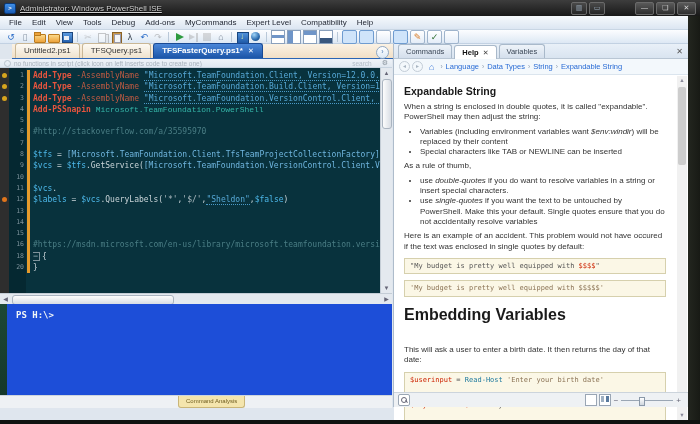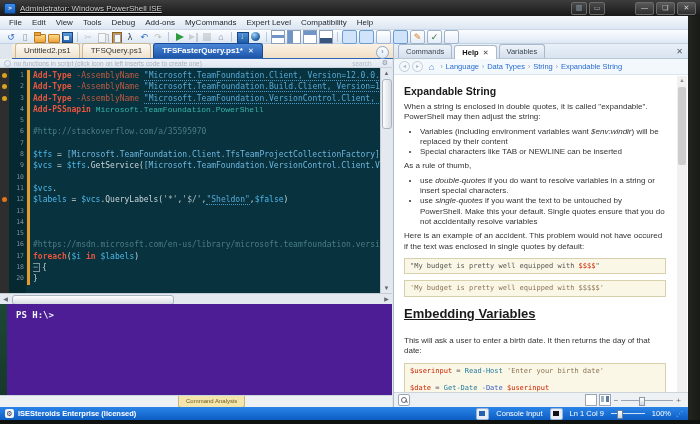--- a/index.html
+++ b/index.html
@@ -100,21 +100,21 @@
   .ed-vscroll{position:absolute;right:0;top:0;width:11px;height:100%;background:#e4e9ef;border-left:1px solid #c4cdd6;}
   .ed-vscroll .arr{position:absolute;left:0;width:11px;height:10px;font-size:6px;color:#667;text-align:center;line-height:10px;}
   .ed-vscroll .thumb{position:absolute;left:1px;top:11px;width:8px;height:48px;background:linear-gradient(90deg,#fdfdfd,#d8dde4);border:1px solid #aab4c0;border-radius:3px;}
 
   
   .hscroll{position:absolute;left:0;top:293px;width:392px;height:11px;background:#e4e9ef;border-top:1px solid #c4cdd6;}
   .hscroll .arr{position:absolute;top:0;width:11px;height:11px;font-size:6px;color:#667;text-align:center;line-height:11px;}
   .hscroll .thumb{position:absolute;left:12px;top:1px;width:160px;height:8px;background:linear-gradient(#fdfdfd,#d8dde4);border:1px solid #aab4c0;border-radius:3px;}
 
   
-  .console{position:absolute;left:0;top:304px;width:392px;height:91px;background:#4c1d95;}
+  .console{position:absolute;left:0;top:304px;width:392px;height:91px;background:#1d4ed8;}
   .console .strip{position:absolute;left:0;top:0;width:7px;height:100%;background:linear-gradient(#1d4836,#15382a);}
   .console .prompt{position:absolute;left:16px;top:6px;color:#f2f6f6;font-family:"DejaVu Sans Mono",monospace;font-size:9px;font-weight:bold;}
   .console-bottom{position:absolute;left:0;top:395px;width:392px;height:12px;background:#eef1f4;border-top:1px solid #cdd5dd;}
   .cmd-analysis{position:absolute;left:178px;top:0;height:9px;padding:1px 7px;background:#f4e5ad;border:1px solid #c9b578;border-top:none;
     border-radius:0 0 3px 3px;font-size:6px;color:#6f5d20;line-height:8px;white-space:nowrap;}
 
   
   .rpanel{position:absolute;left:393px;top:44px;width:295px;height:363px;background:#fff;border-left:1px solid #aebccb;box-sizing:border-box;}
   .rtabs{position:absolute;left:0;top:0;width:100%;height:15px;background:linear-gradient(#e9f0f8,#d9e4f0);
     border-bottom:1px solid #b9c6d4;display:flex;align-items:flex-start;padding-left:4px;box-sizing:border-box;}
@@ -127,21 +127,21 @@
   .breadcrumb{position:absolute;left:0;top:15px;width:100%;height:16px;background:#f3f8fc;border-bottom:1px solid #dbe5ee;
     display:flex;align-items:center;padding:0 5px;box-sizing:border-box;font-size:7.5px;white-space:nowrap;overflow:hidden;}
   .bc-nav{width:9px;height:9px;border-radius:50%;border:1px solid #c3cdd7;color:#aab6c2;font-size:6px;line-height:8px;text-align:center;margin-right:2px;flex:0 0 auto;}
   .bc-home{color:#2a6cd5;font-size:9px;margin:0 3px 0 4px;}
   .bc-sep{color:#8a9aac;margin:0 3px;font-size:6.5px;}
   .bc-link{color:#2a6cd5;}
 
   .help-content{position:absolute;left:0;top:31px;width:100%;height:346px;overflow:hidden;background:#fff;
     padding:2px 22px 0 10px;box-sizing:border-box;}
   .help-h1{font-size:10.5px;font-weight:bold;color:#1a1a1a;margin:8px 0 5px;}
-  .help-h2{font-size:13px;font-weight:bold;color:#1a1a1a;margin:9px 0 15px;text-decoration:underline;}
+  .help-h2{font-size:16px;font-weight:bold;color:#1a1a1a;margin:9px 0 21px;}
   .help-p{font-size:8px;color:#333;line-height:10.3px;margin:4px 0;}
   .help-ul{margin:3px 0 4px 0;padding-left:16px;}
   .help-li{font-size:8px;color:#333;line-height:10.3px;}
   .sg-i{font-style:italic;}
   .help-code{background:#fbf7e6;border:1px solid #d6d0ad;padding:3px 5px;margin:6px 0;
     font-family:"DejaVu Sans Mono",monospace;font-size:7px;line-height:8.6px;color:#555;overflow:hidden;white-space:pre;}
   .sg-hvar{color:#cc2200;}
   .sg-hcmd{color:#1f7a9e;}
   .sg-hparam{color:#3a5fc8;}
   .sg-hstr{color:#8b7355;}
@@ -343,25 +343,20 @@
           <span class="ed-num">15</span>
           <span class="ed-chg"></span>
           <span class="ed-code"></span>
         </div>
         <div class="ed-row">
           <span class="ed-num">16</span>
           <span class="ed-chg"></span>
           <span class="ed-code"><span class="tk-com">#https://msdn.microsoft.com/en-us/library/microsoft.teamfoundation.version</span></span>
         </div>
         <div class="ed-row">
-          <span class="ed-num">17</span>
-          <span class="ed-chg"></span>
-          <span class="ed-code"><span class="tk-kw">foreach</span><span class="tk-pl">(</span><span class="tk-var">$i</span><span class="tk-pl"> </span><span class="tk-kw">in</span><span class="tk-pl"> </span><span class="tk-var">$labels</span><span class="tk-pl">)</span></span>
-        </div>
-        <div class="ed-row">
           <span class="ed-num">18</span>
           <span class="ed-chg"></span>
           <span class="ed-code"><span class="tk-fold">–</span><span class="tk-pl">{</span></span>
         </div>
         <div class="ed-row">
           <span class="ed-num">20</span>
           <span class="ed-chg"></span>
           <span class="ed-code"><span class="tk-pl">}</span></span>
         </div>
       </div>
@@ -438,30 +433,16 @@
       <span class="page-ic"></span>
       <span class="page-ic two"></span>
       <span class="zoom-glyph">−</span>
       <span class="zoom-rail">
           <span class="zoom-knob"></span>
         </span>
       <span class="zoom-glyph">+</span>
     </div>
   </div>
 
-  <div class="statusbar">
-    <span class="sb-gear">⚙</span>
-    <span class="sb-left">ISESteroids Enterprise (licensed)</span>
-    <span class="sb-spacer"></span>
-    <span class="sb-ic floppy"></span>
-    <span class="sb-text">Console Input</span>
-    <span class="sb-ic black"></span>
-    <span class="sb-text">Ln 1  Col 9</span>
-    <span class="sb-rail">
-        <span class="sb-knob"></span>
-      </span>
-    <span class="sb-text">100%</span>
-    <span class="sb-grip">⋰</span>
-  </div>
 
   <div class="desktop-right" style="left:688px;"></div>
   <div class="desktop-bottom"></div>
 </div>
 
 </body></html>

